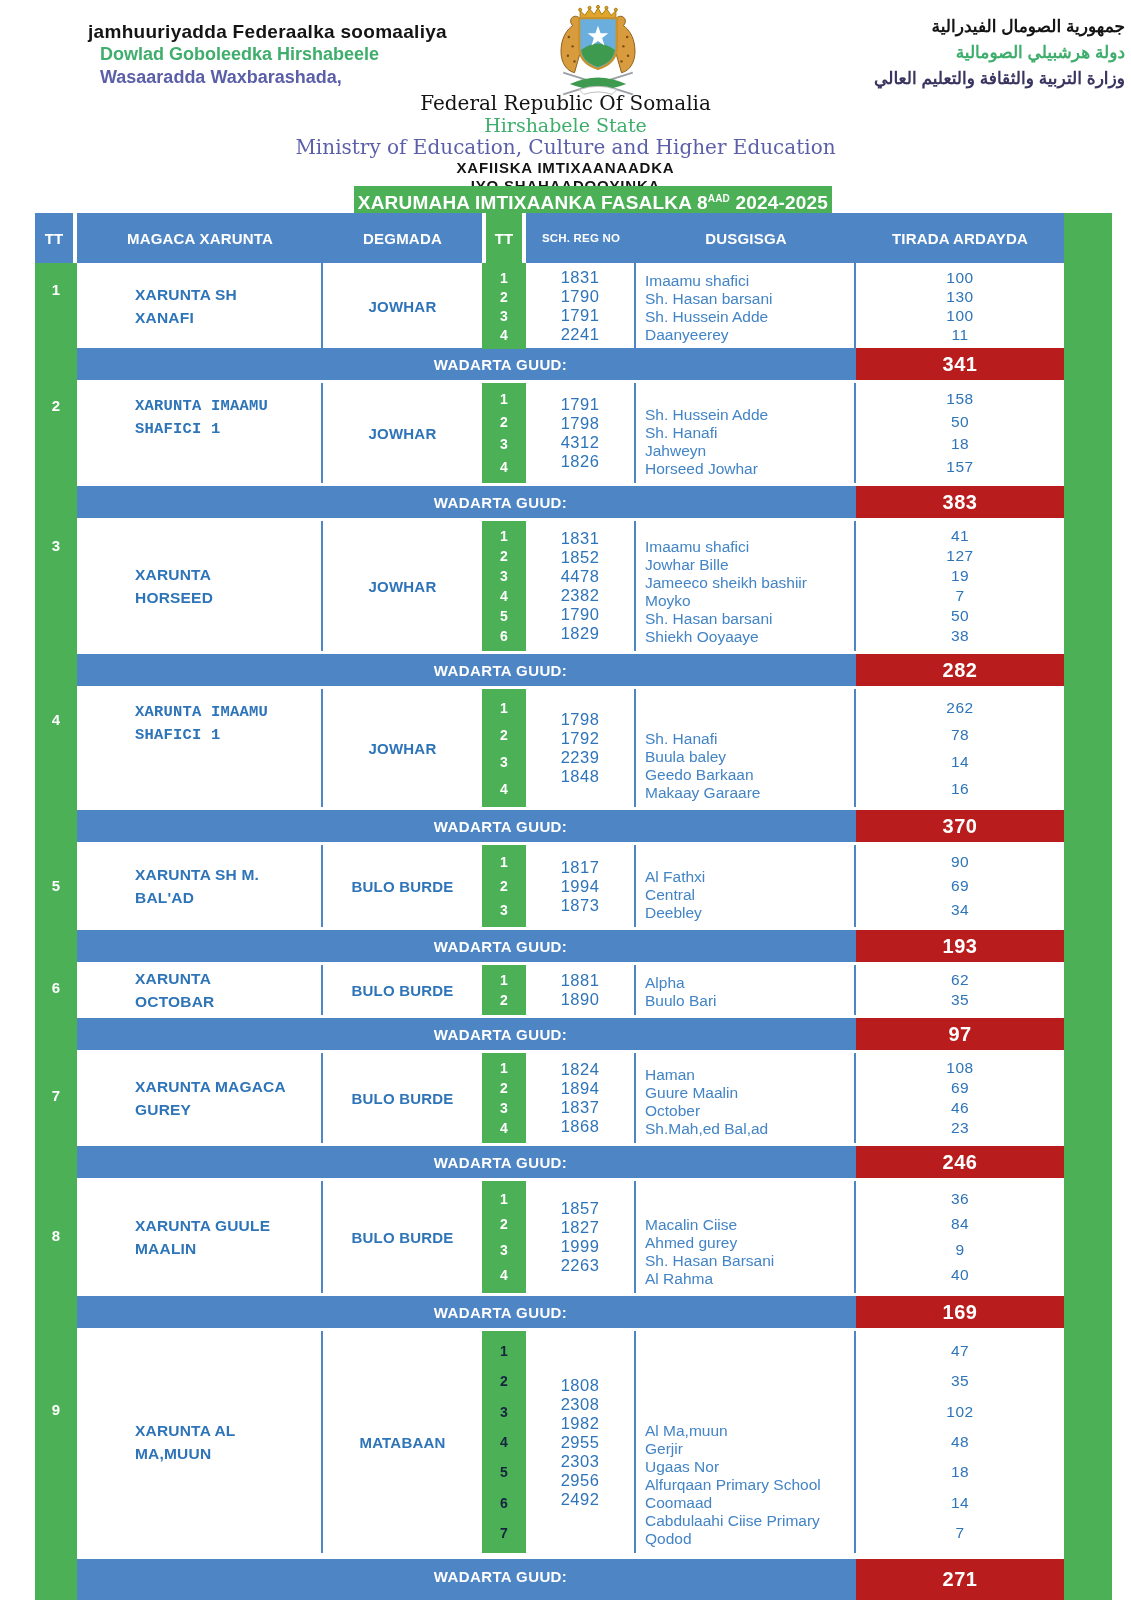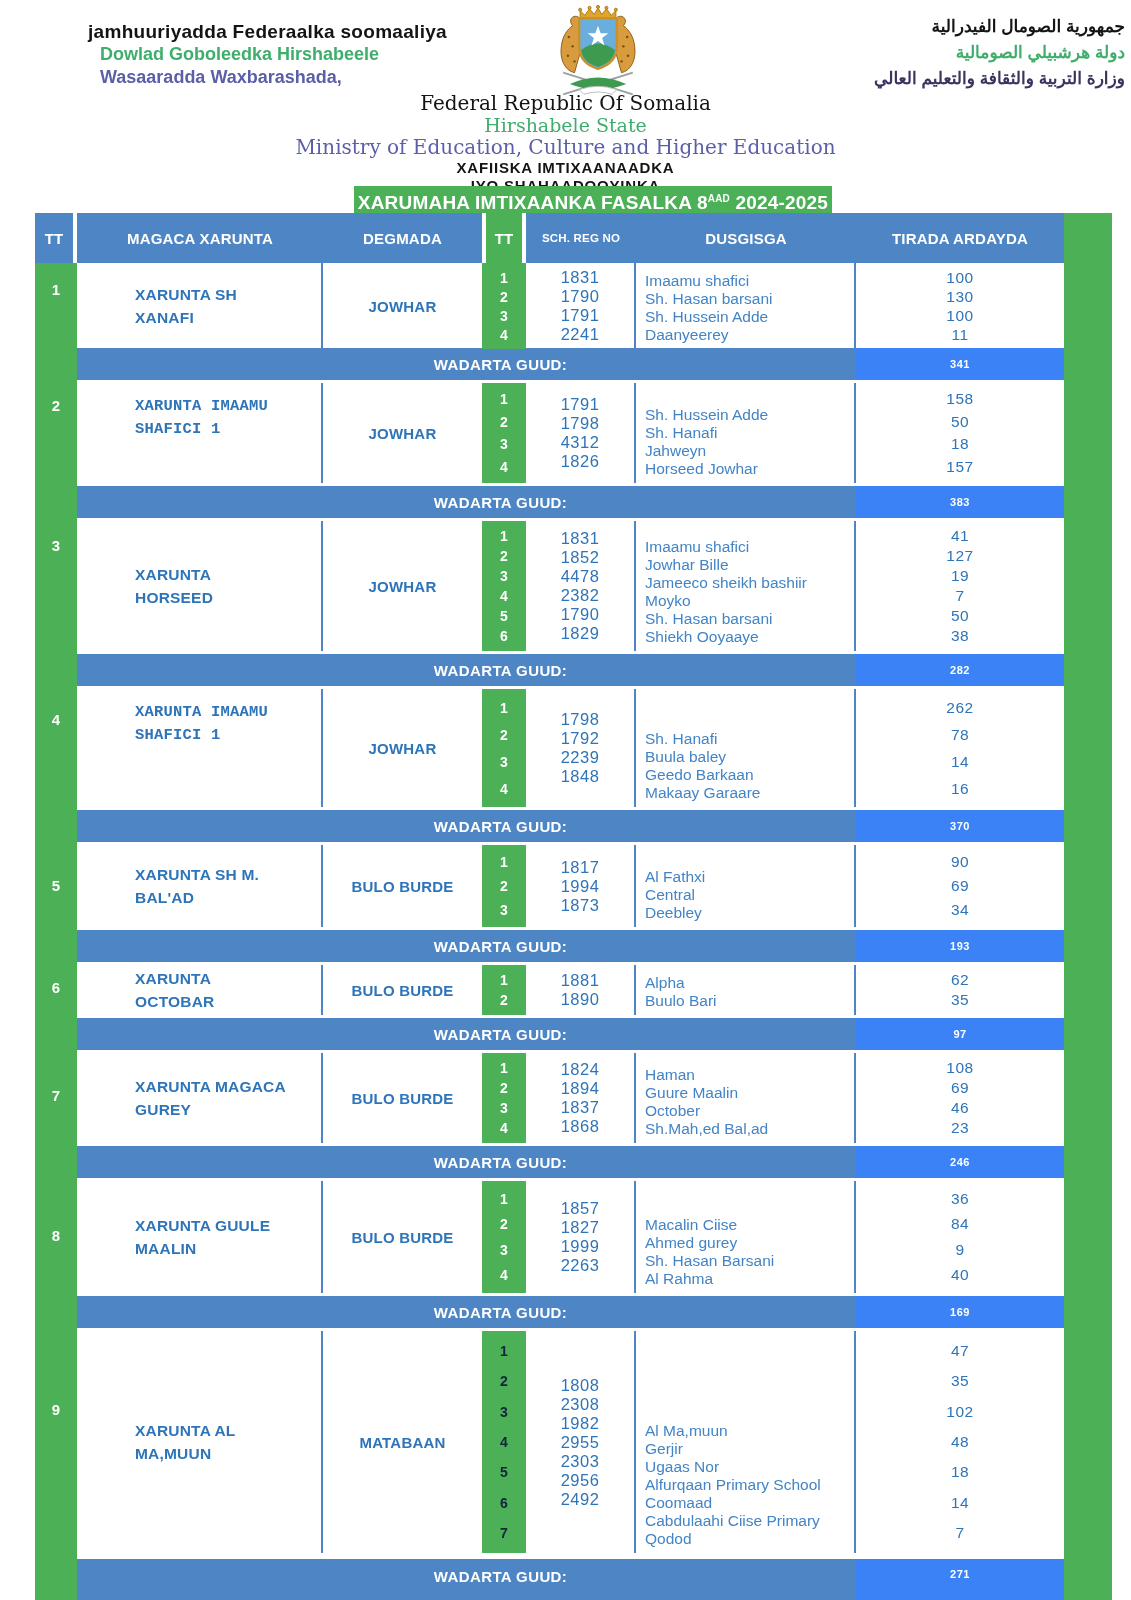--- a/index.html
+++ b/index.html
@@ -71,21 +71,21 @@
             justify-content: flex-end; color: #4284c6; font-size: 15.5px;
             padding: 5px 0 5px 9px; }
   .c-cnt  { display: flex; flex-direction: column; justify-content: space-around;
             text-align: center; color: #2e74b8; font-size: 15.5px; padding: 5px 0;
             letter-spacing: .5px; }
   .wad { margin-top: 3px; margin-bottom: 3px; height: 32px;
          display: grid; grid-template-columns: 779px 208px; }
   .wad-label { background: #4e86c5; color: #fff; font-weight: 700; font-size: 15px;
                display: flex; align-items: center; justify-content: center;
                padding-left: 68px; letter-spacing: .4px; }
-  .wad-total { background: #3b82f6; color: #fff; font-weight: 700; font-size: 11px;
+  .wad-total { background: #b91c1c; color: #fff; font-weight: 700; font-size: 20px;
                display: flex; align-items: center; justify-content: center; letter-spacing: .5px; }
   .wad-last { margin-top: 6px; height: 62px; margin-bottom: 0; }
   .wad-last .wad-label, .wad-last .wad-total { align-items: flex-start; padding-top: 9px; }
 </style>
 </head>
 <body>
 
 <div class="hdr">
   <div class="hdr-left">
     <div class="hl1">jamhuuriyadda Federaalka soomaaliya</div>

